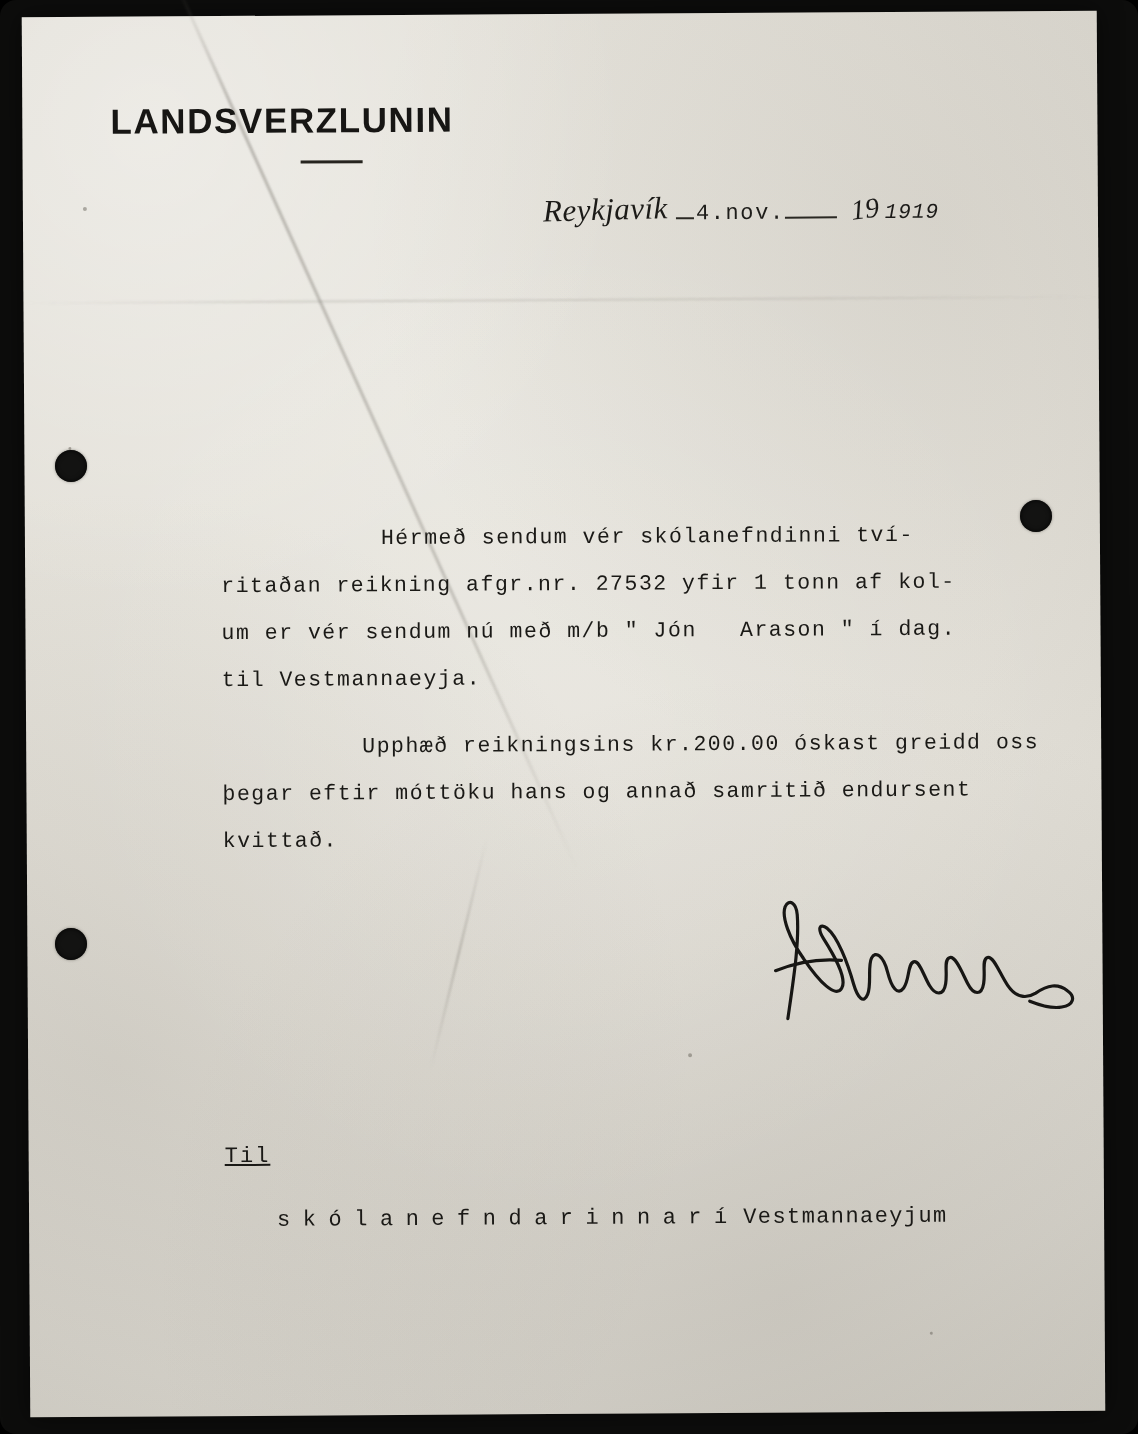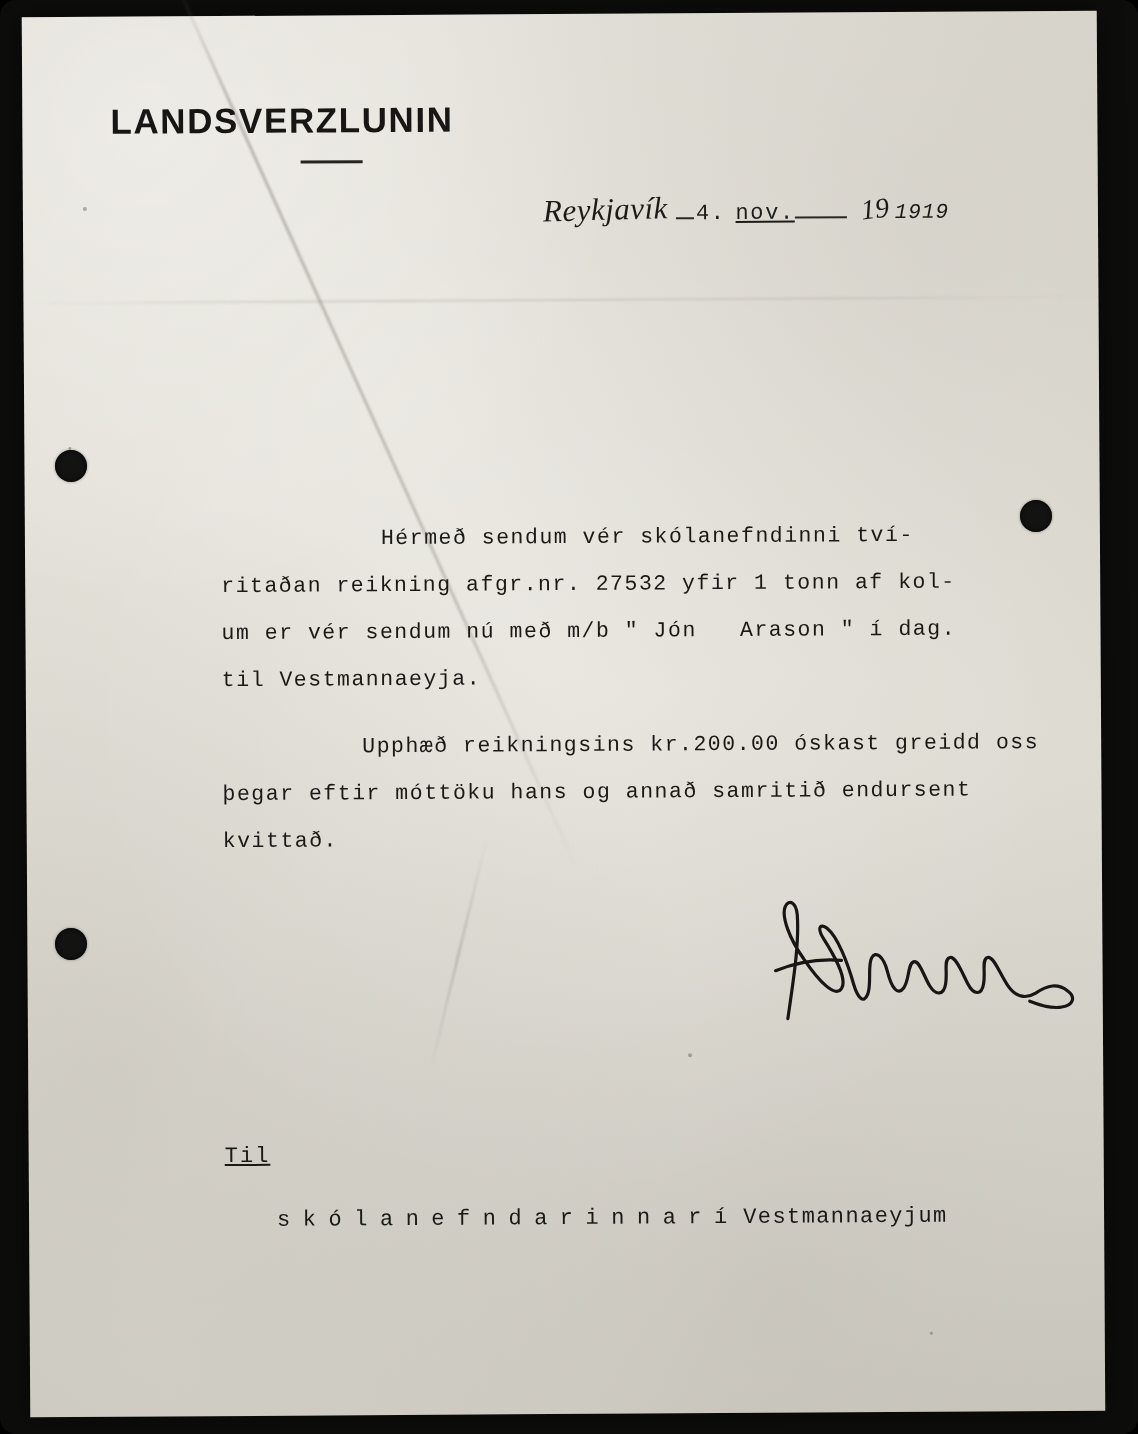--- a/index.html
+++ b/index.html
@@ -244,21 +244,21 @@
     <div class="content">
 
       <div id="letterhead">LANDSVERZLUNIN</div>
 
       <div id="letterhead-rule"></div>
 
       <div id="dateline">
         <span class="place">Reykjavík</span>
         <span class="date-rule"></span>
         <span class="typed">4.</span>
-        <span class="typed" style="margin-left:10px;text-decoration:underline;">nov.</span>
+        <span class="typed" style="">nov.</span>
         <span class="date-rule long"></span>
         <span class="year-hand">19</span>
         <span class="year-typed">1919</span>
       </div>
 
       <div id="body">
         <div class="para indent-1">Hérmeð sendum vér skólanefndinni tví-</div>
         <div class="para">ritaðan reikning afgr.nr. 27532 yfir 1 tonn af kol-</div>
         <div class="para">um er vér sendum nú með m/b " Jón   Arason " í dag.</div>
         <div class="para">til Vestmannaeyja.</div>

